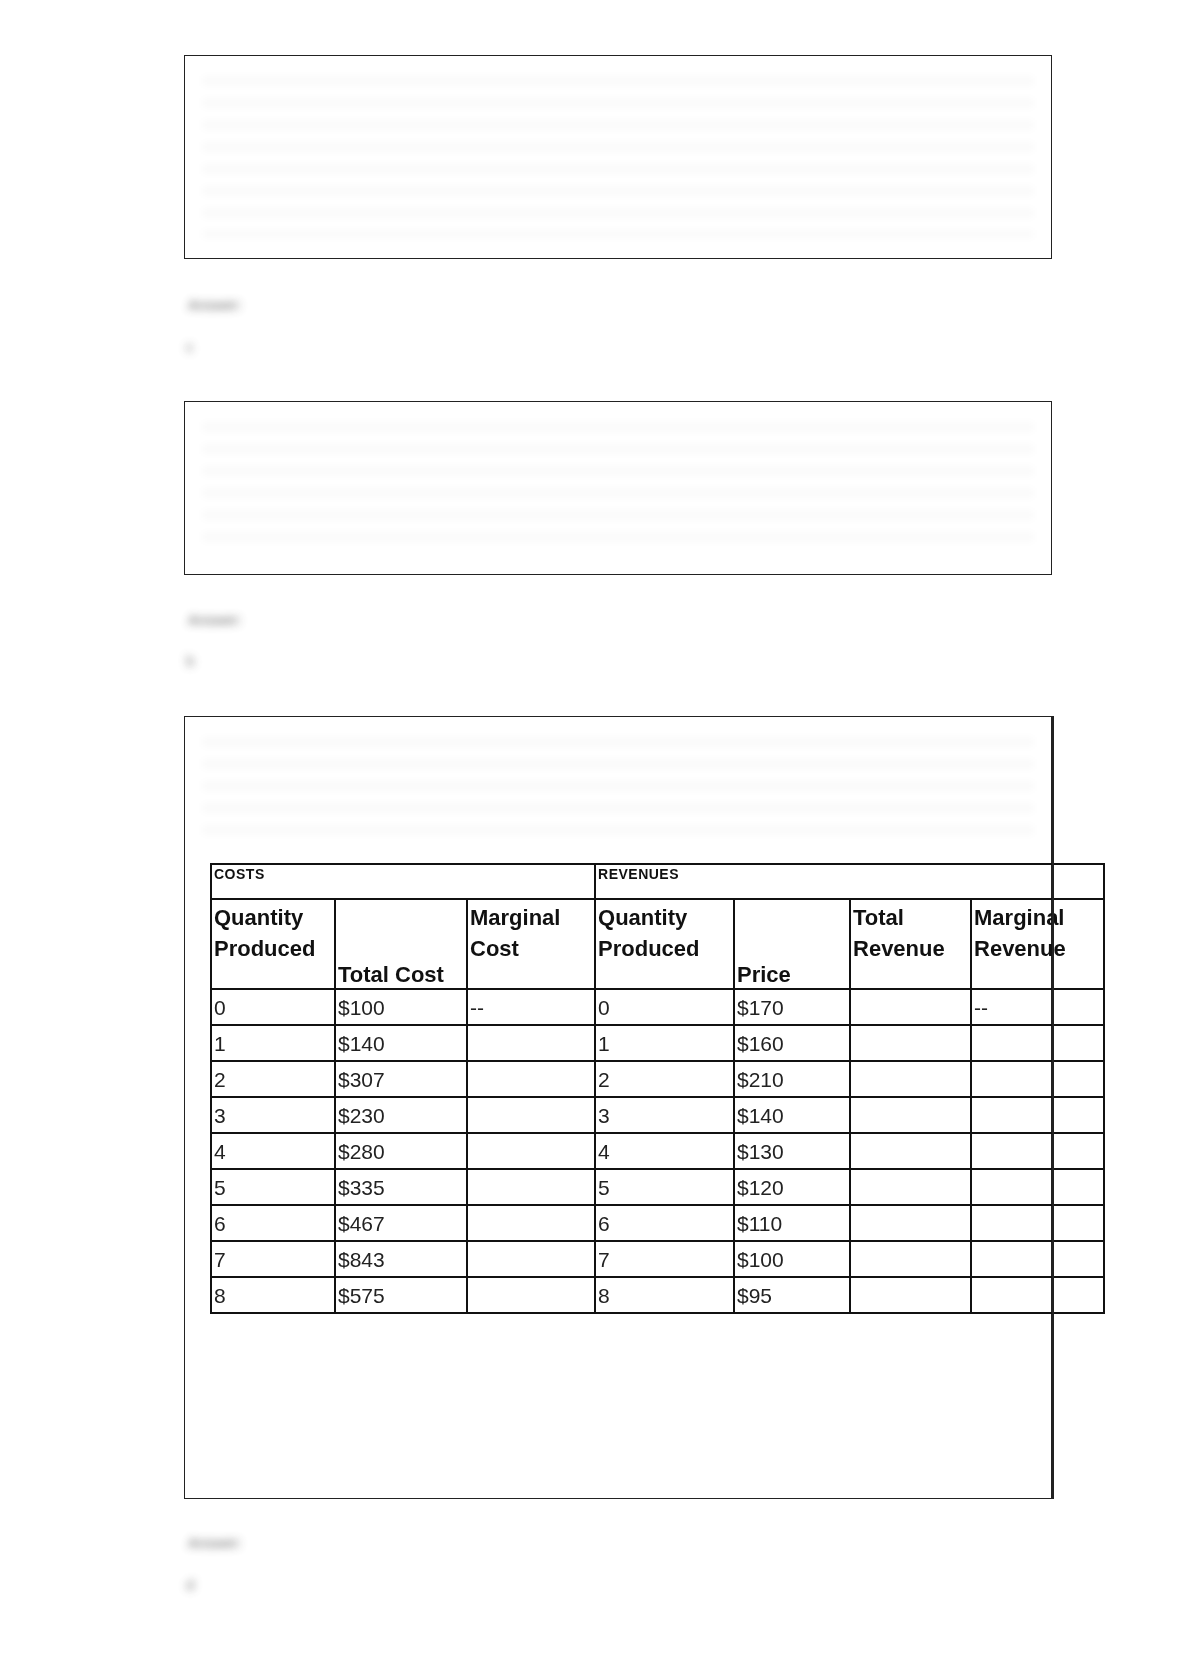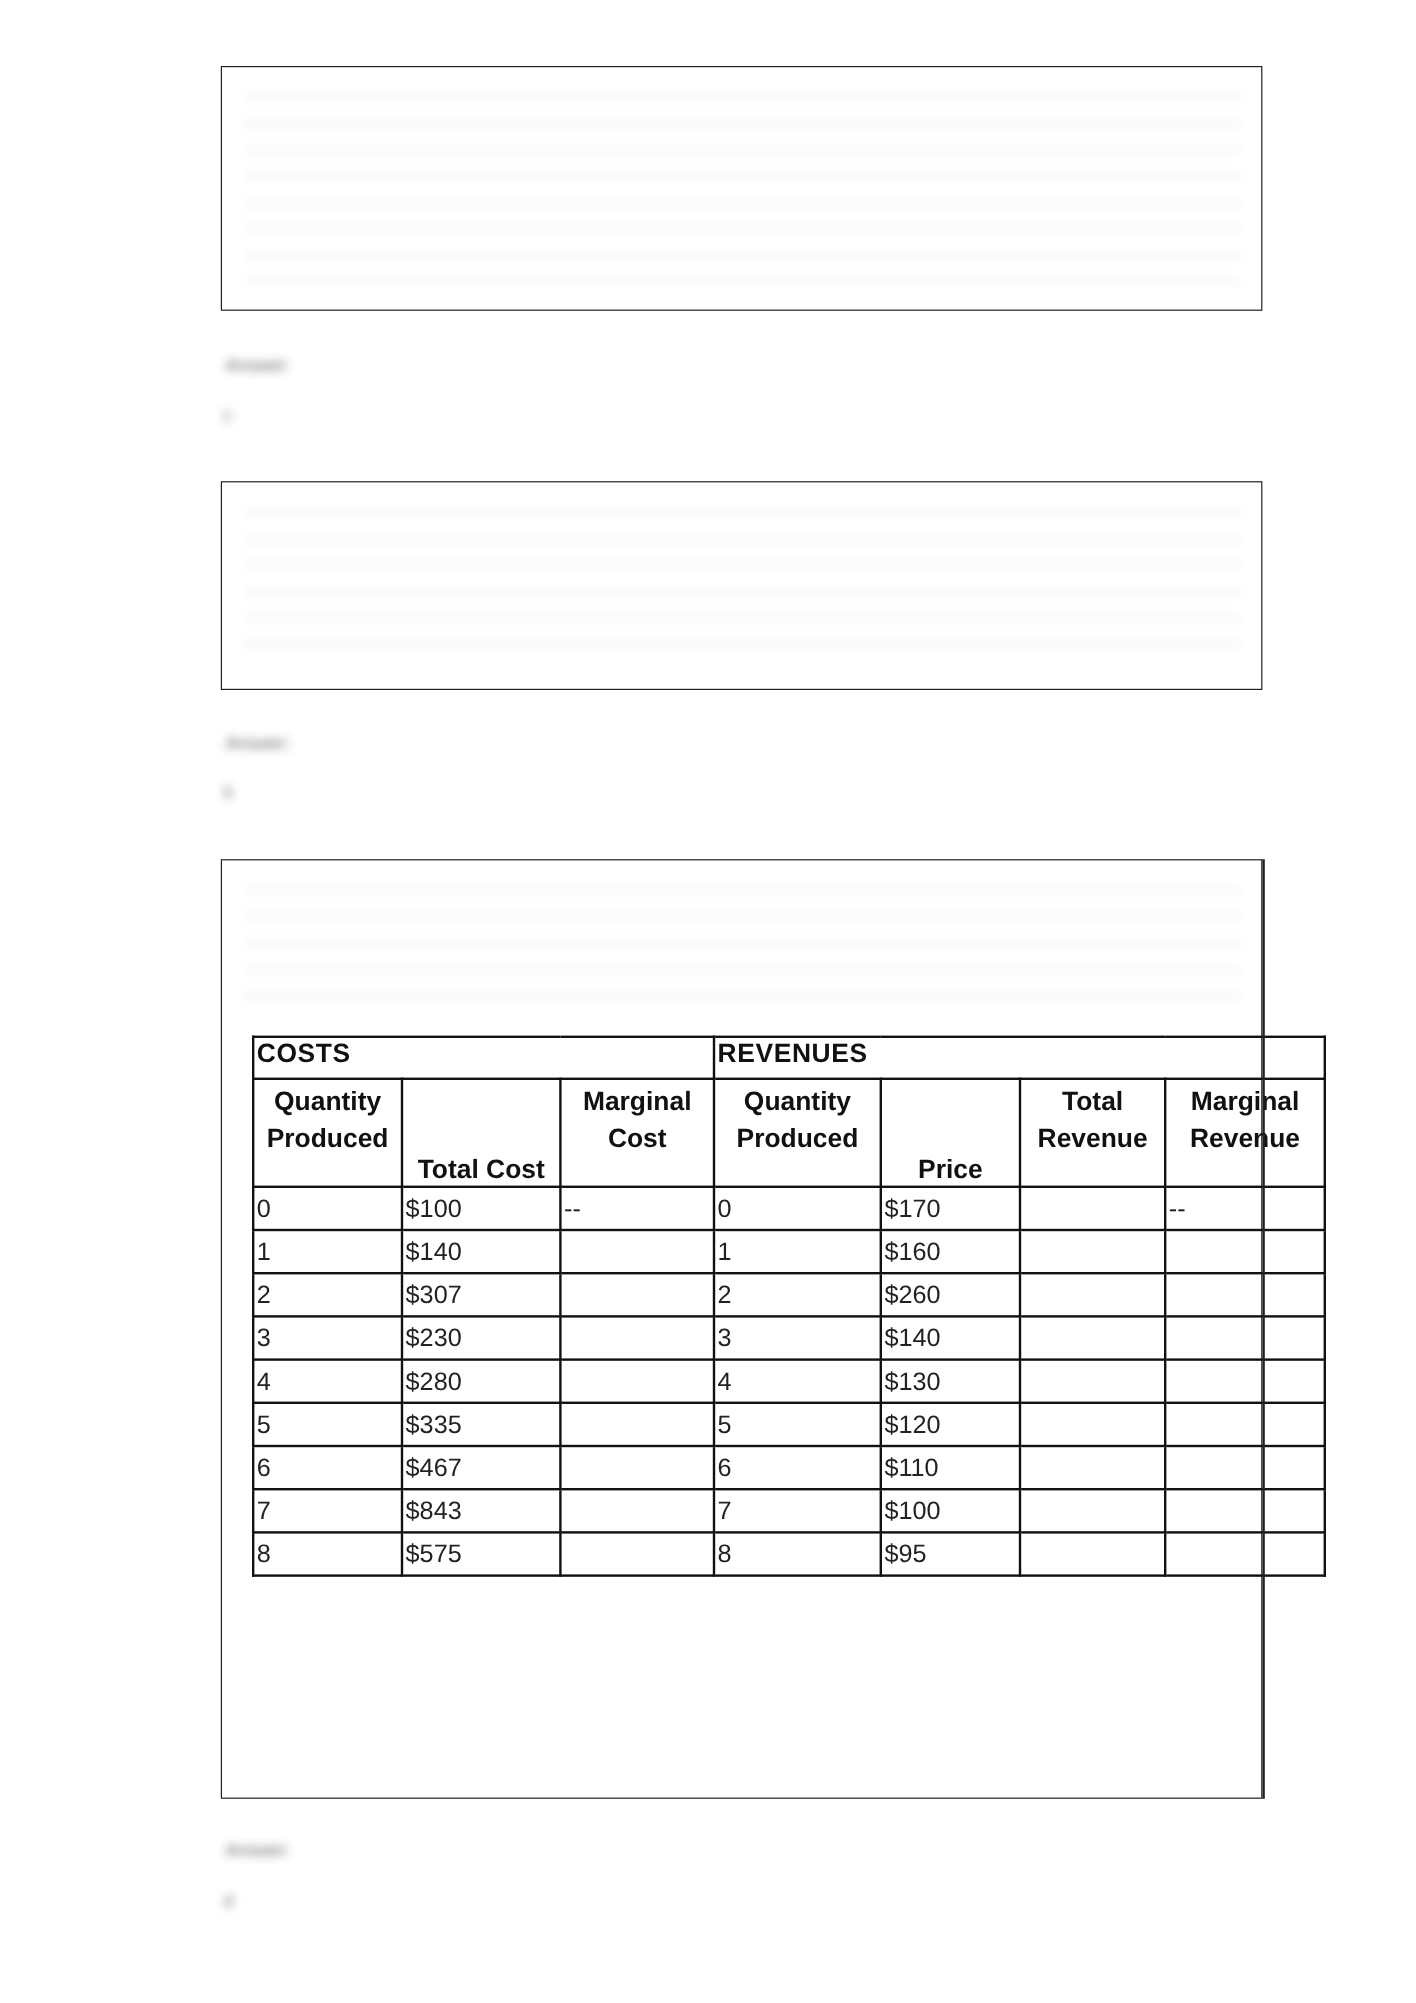--- a/index.html
+++ b/index.html
@@ -6,22 +6,22 @@
   body { width: 1180px; height: 1669px; position: relative; overflow: hidden;
          font-family: "Liberation Sans", "DejaVu Sans", sans-serif; color: #111; }
   .qbox { position: absolute; left: 184px; width: 868px; border: 1.5px solid #222; box-sizing: border-box; background: #fff; }
   .qbox .blurtext { position: absolute; left: 18px; right: 18px; top: 20px; bottom: 20px;
          background: repeating-linear-gradient(180deg, rgba(0,0,0,0.018) 0 10px, transparent 10px 22px); filter: blur(3px); }
   .answer-label { position: absolute; left: 188px; font-size: 15px; color: #333; filter: blur(4px); opacity: .75; }
   .answer-letter { position: absolute; left: 186px; font-size: 15px; color: #444; filter: blur(4px); opacity: .7; }
   table.econ { position: absolute; left: 210px; top: 863px; width: 893px; border-collapse: collapse;
          table-layout: fixed; font-size: 22px; line-height: 1.0; }
   table.econ td { border: 2px solid #111; padding: 2px 2px; vertical-align: top; overflow: visible; white-space: nowrap; }
-  table.econ tr.group td { height: 29px; font-weight: bold; font-size: 22px; letter-spacing: 0.5px; }
-  table.econ tr.head td { height: 84px; font-weight: bold; position: relative; text-align: center; }
+  table.econ tr.group td { height: 29px; font-weight: bold; font-size: 14px; letter-spacing: 0.5px; }
+  table.econ tr.head td { height: 84px; font-weight: bold; position: relative; }
   table.econ tr.head td .lbl { display: block; line-height: 31px; }
   table.econ tr.head td.bottom-lbl { vertical-align: bottom; padding-bottom: 2px; }
   table.econ tr.data td { height: 30px; font-size: 21px; color: #222; vertical-align: middle; }
   .dash { font-size: 14px; color: #555; }
   .vline { position: absolute; left: 1052px; width: 1.5px; background: #222; }
 </style>
 </head>
 <body>
 
 <div class="qbox" style="top:55px;height:204px;">
@@ -101,21 +101,21 @@
         <td>1</td>
         <td>$160</td>
         <td></td>
         <td></td>
       </tr>
       <tr class="data">
         <td>2</td>
         <td>$307</td>
         <td></td>
         <td>2</td>
-        <td>$260</td>
+        <td>$210</td>
         <td></td>
         <td></td>
       </tr>
       <tr class="data">
         <td>3</td>
         <td>$230</td>
         <td></td>
         <td>3</td>
         <td>$140</td>
         <td></td>

